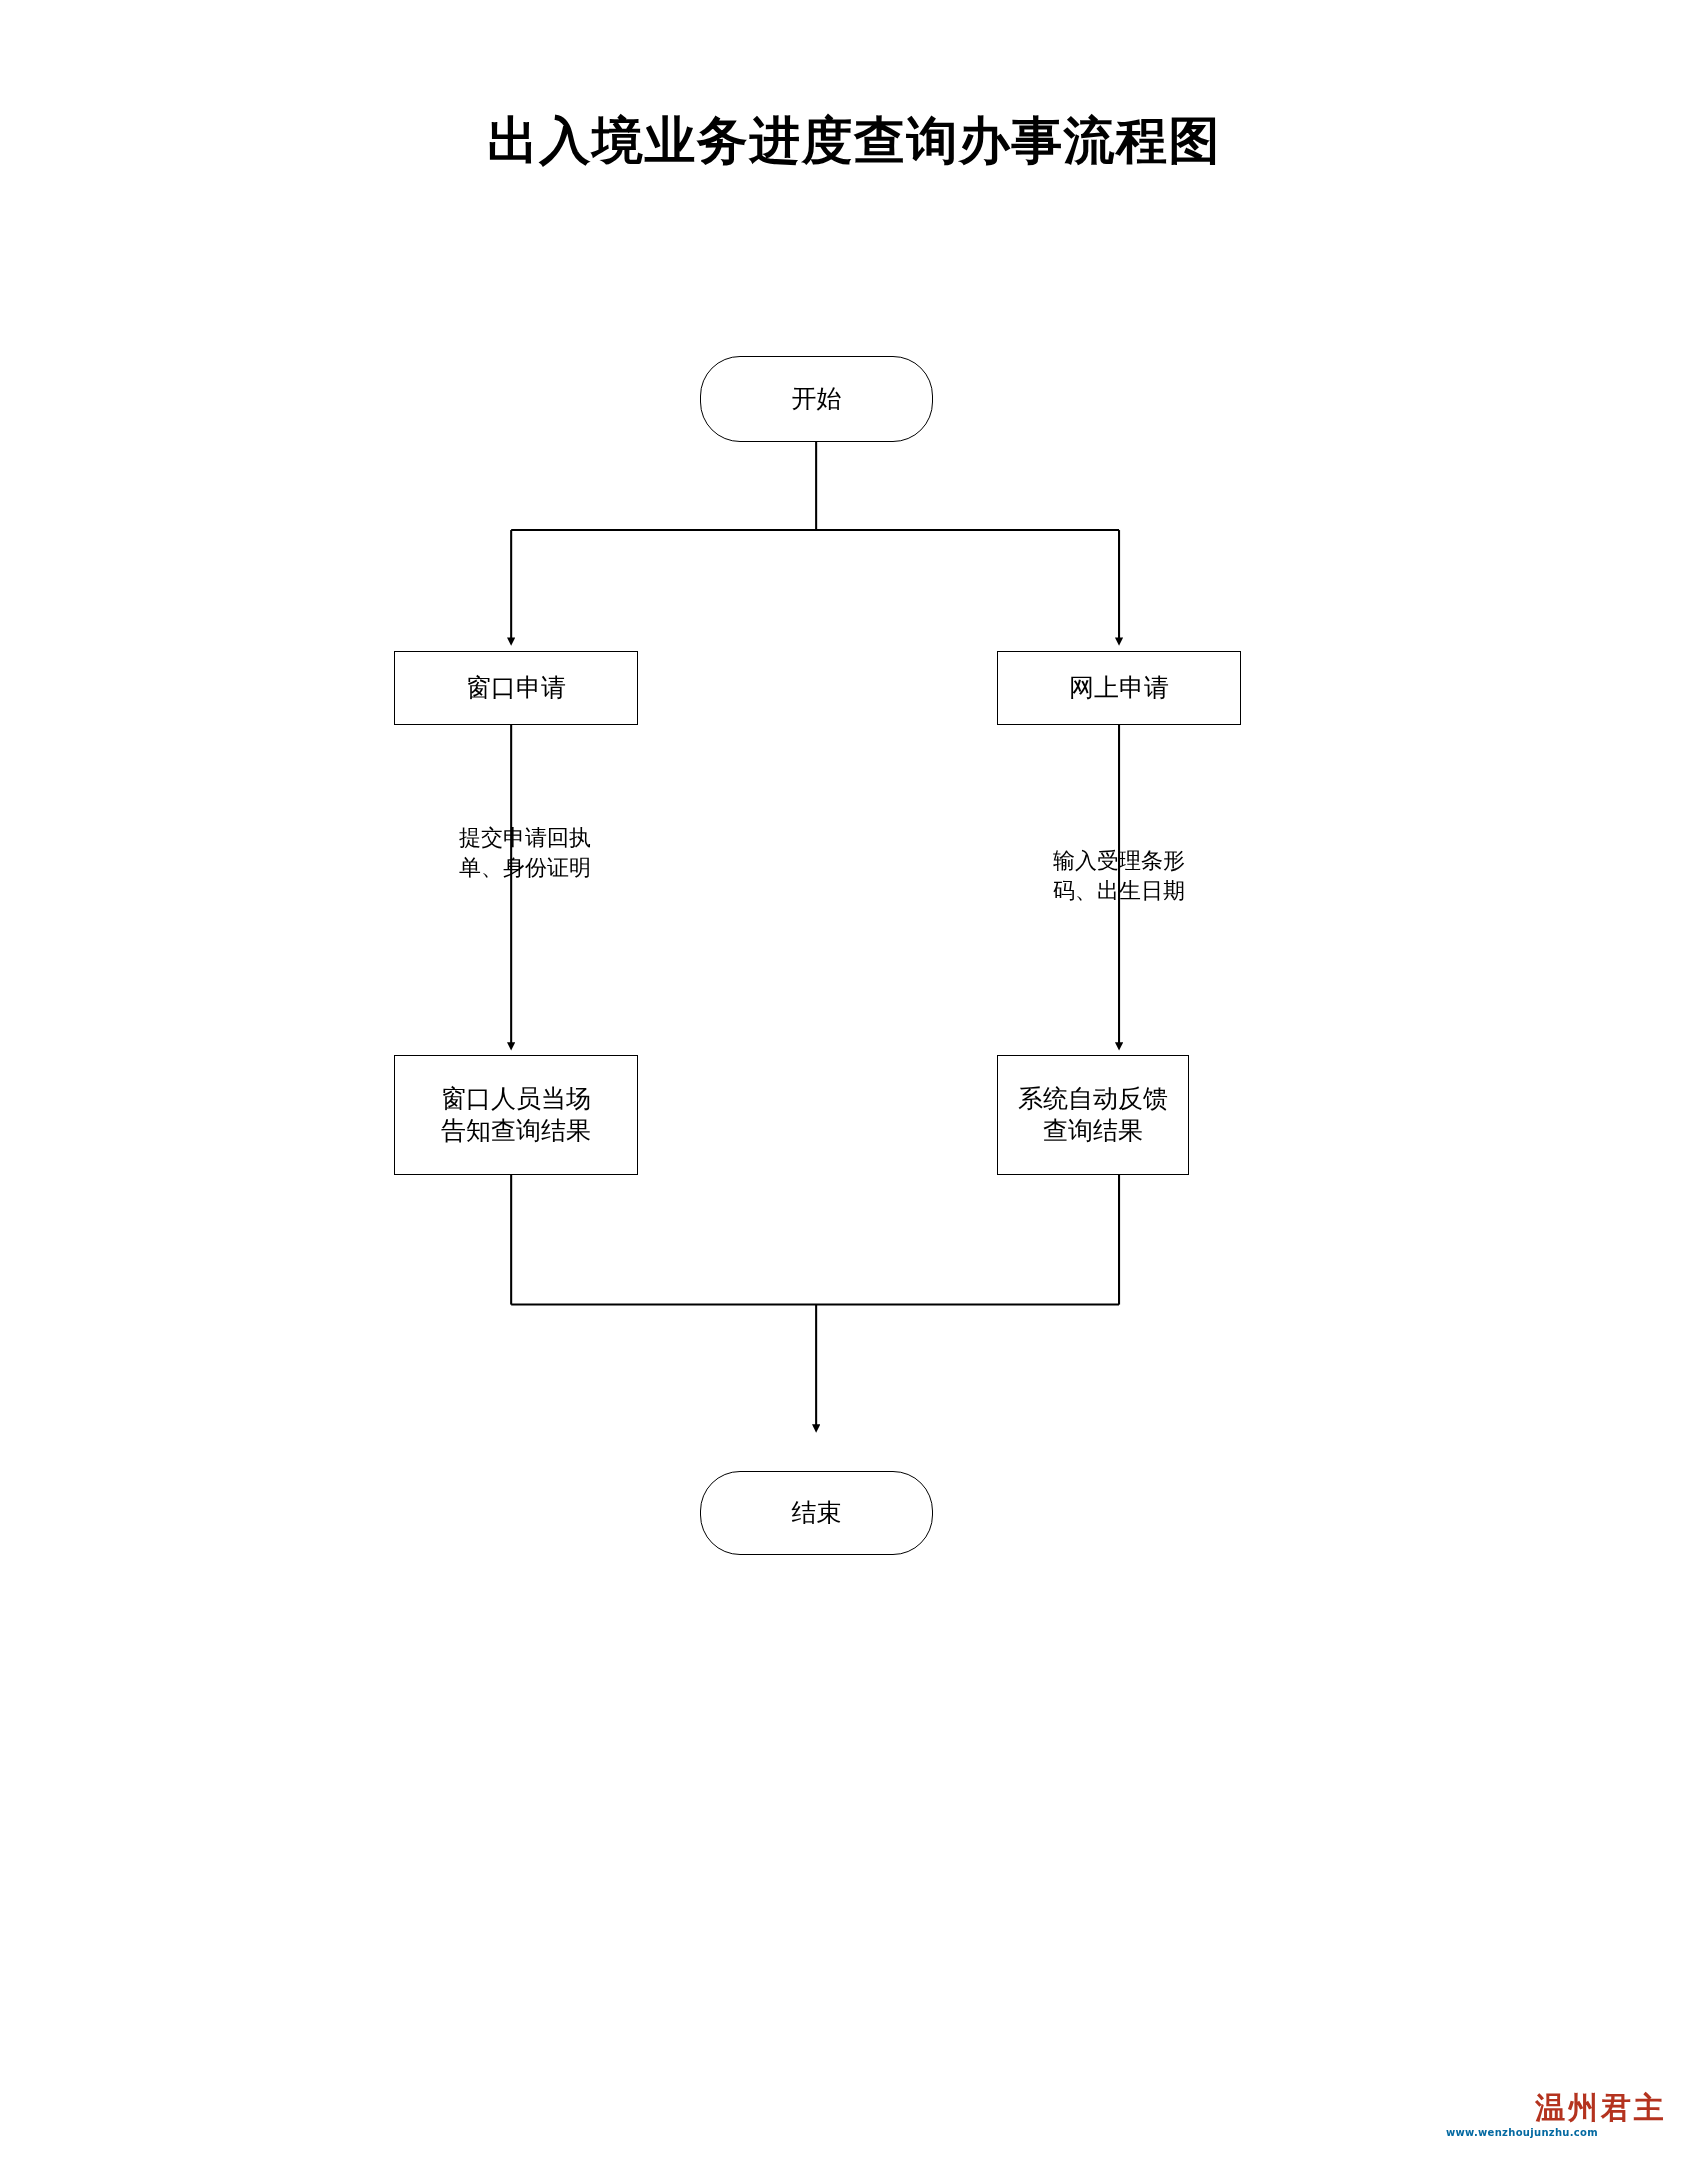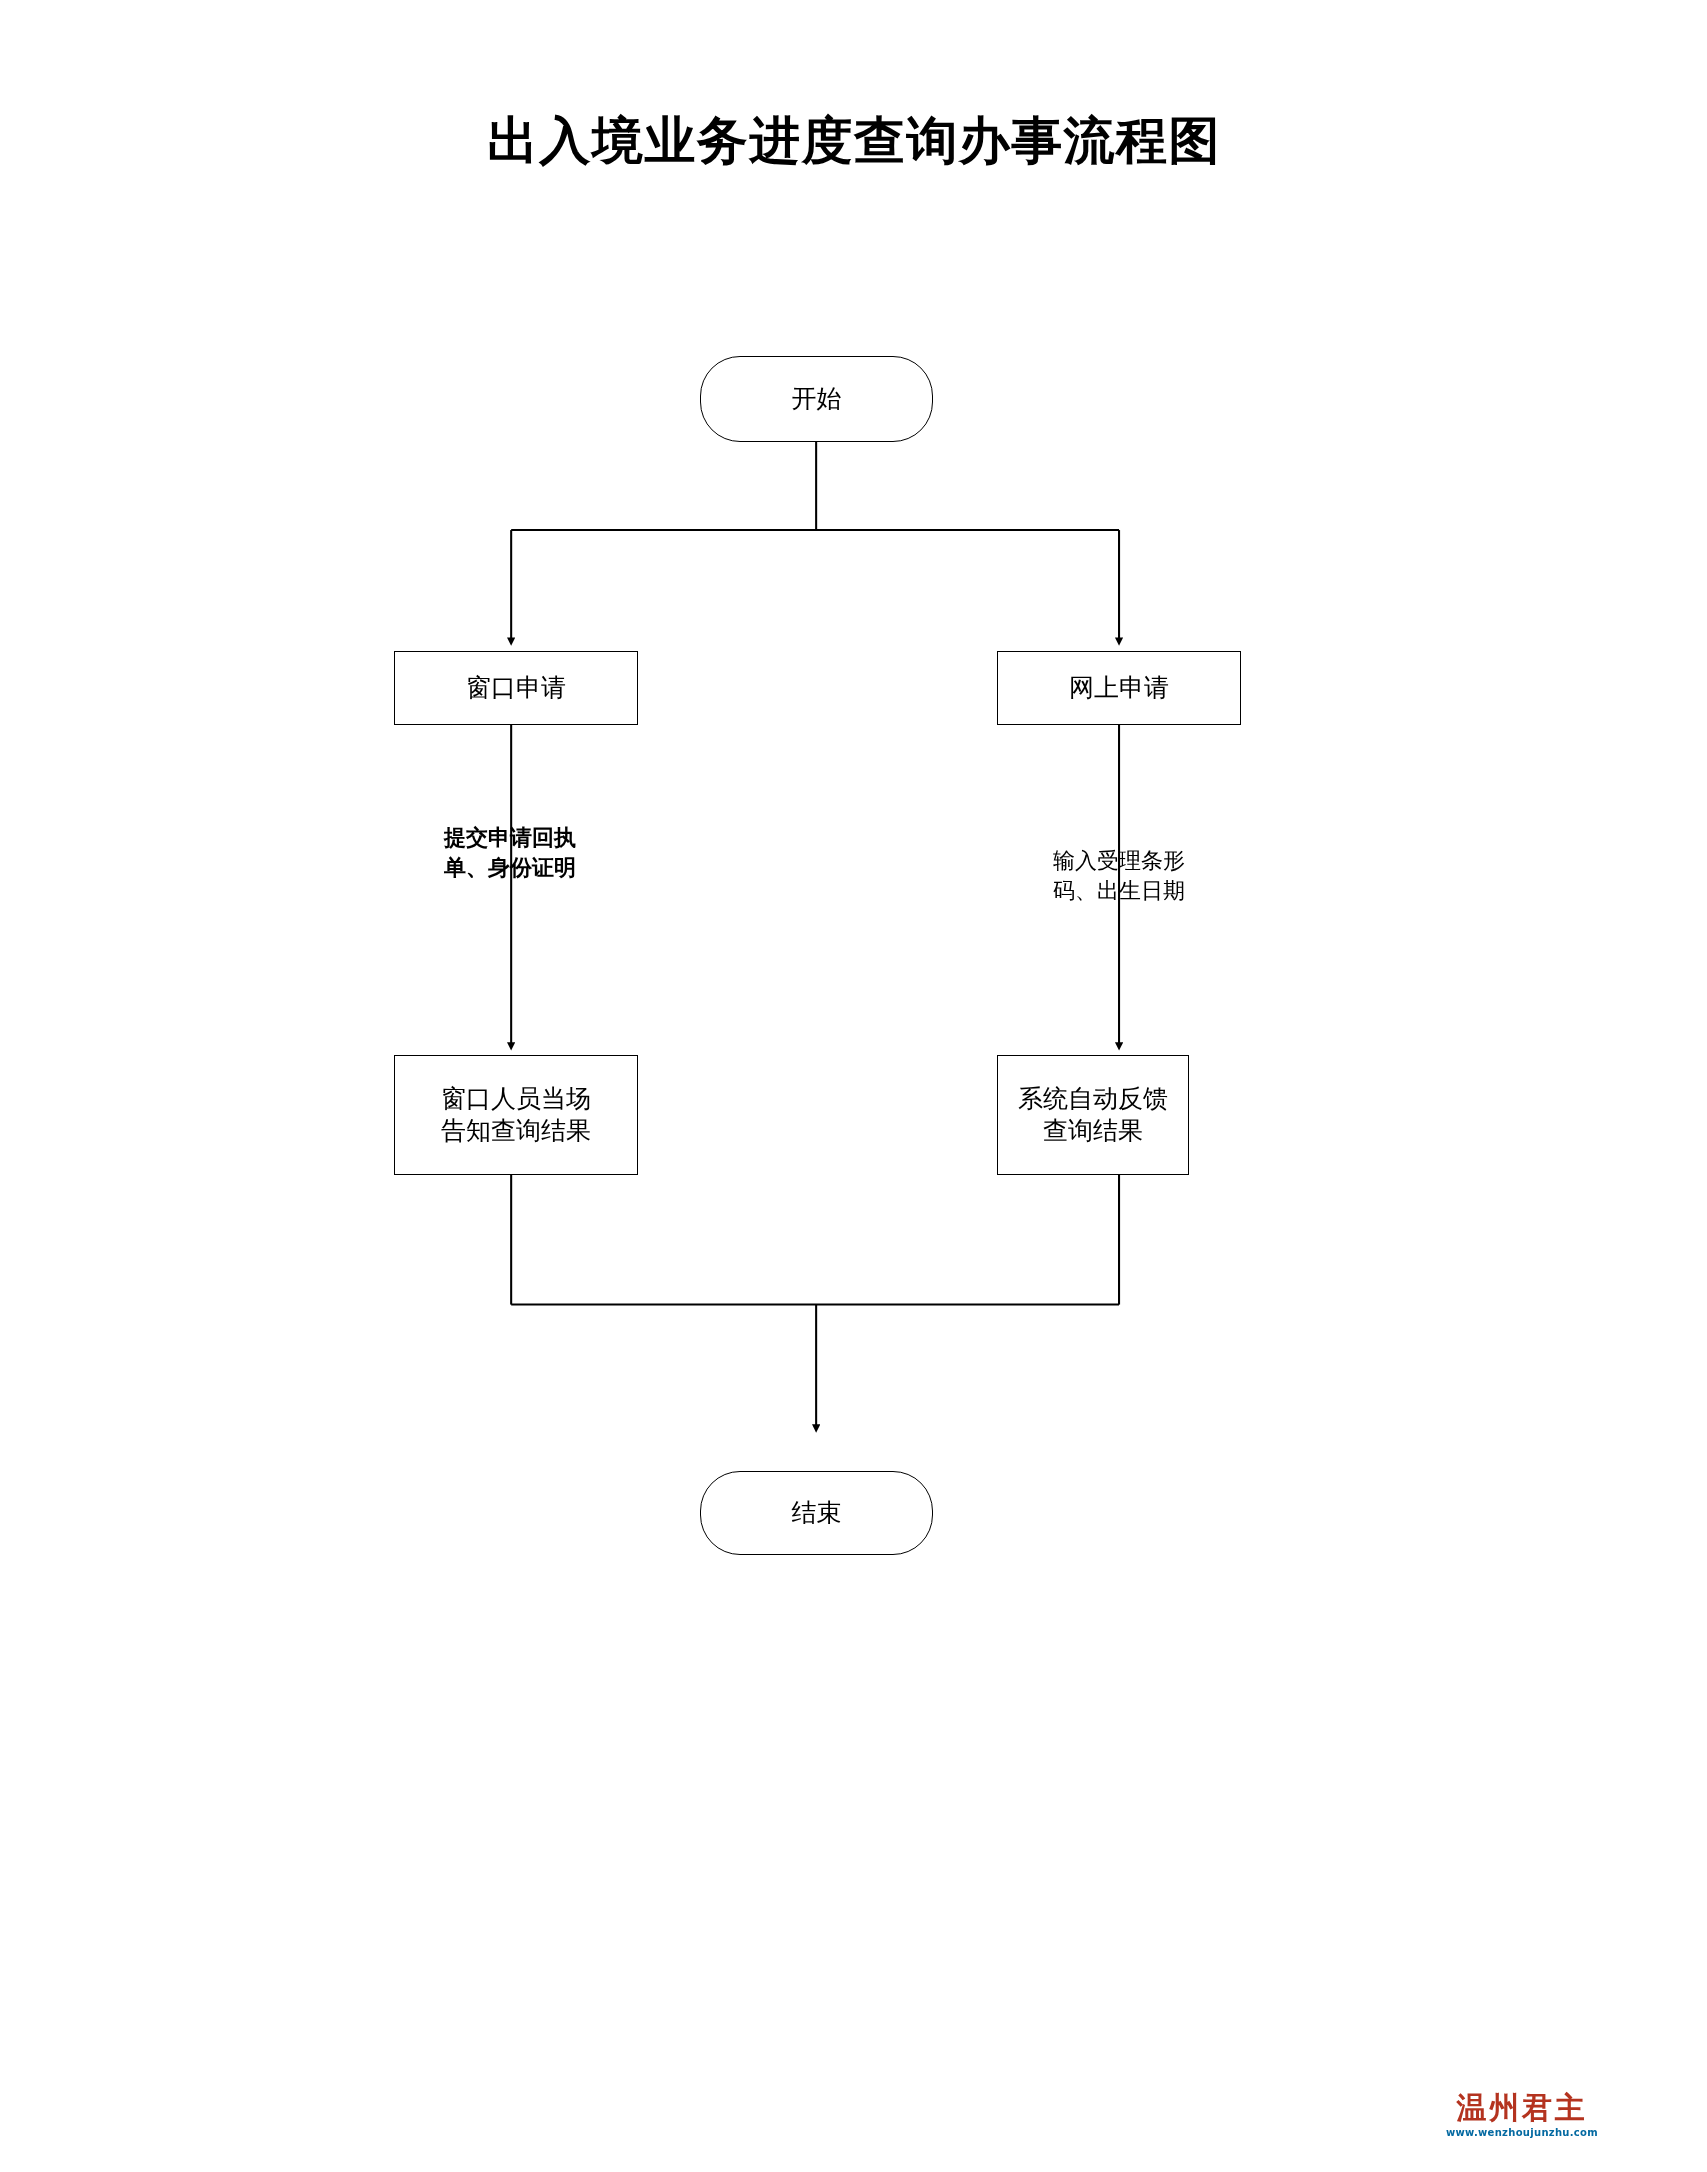--- a/index.html
+++ b/index.html
@@ -73,20 +73,21 @@
     text-align: center;
     width: 289px;
   }
   .wm-cn {
     font-family: "DejaVu Serif", "Liberation Serif", serif;
     font-weight: bold;
     font-size: 30px;
     color: #b4331f;
     letter-spacing: 2.8px;
     line-height: 1;
+    text-align: right;
   }
   .wm-url {
     margin-top: 4.1px;
     font-size: 10px;
     color: #0369a1;
     letter-spacing: 0.3px;
     font-weight: bold;
   }
 </style>
 </head>
@@ -128,21 +129,21 @@
   </div>
 
   <div class="node" style="left:394px; top:651px; width:244px; height:74px;">
     <span>窗口申请</span>
   </div>
 
   <div class="node" style="left:997px; top:651px; width:244px; height:74px;">
     <span>网上申请</span>
   </div>
 
-  <div class="edge-label" style="left:355px; top:823px; width:310px;font-weight:bold;">提交申请回执
+  <div class="edge-label" style="left:370px; top:823px; width:310px;">提交申请回执
 单、身份证明</div>
 
   <div class="edge-label" style="left:964px; top:846px; width:310px;">输入受理条形
 码、出生日期</div>
 
   <div class="node" style="left:394px; top:1055px; width:244px; height:120px; white-space:pre-line;">
     <span>窗口人员当场
 告知查询结果</span>
   </div>
 

